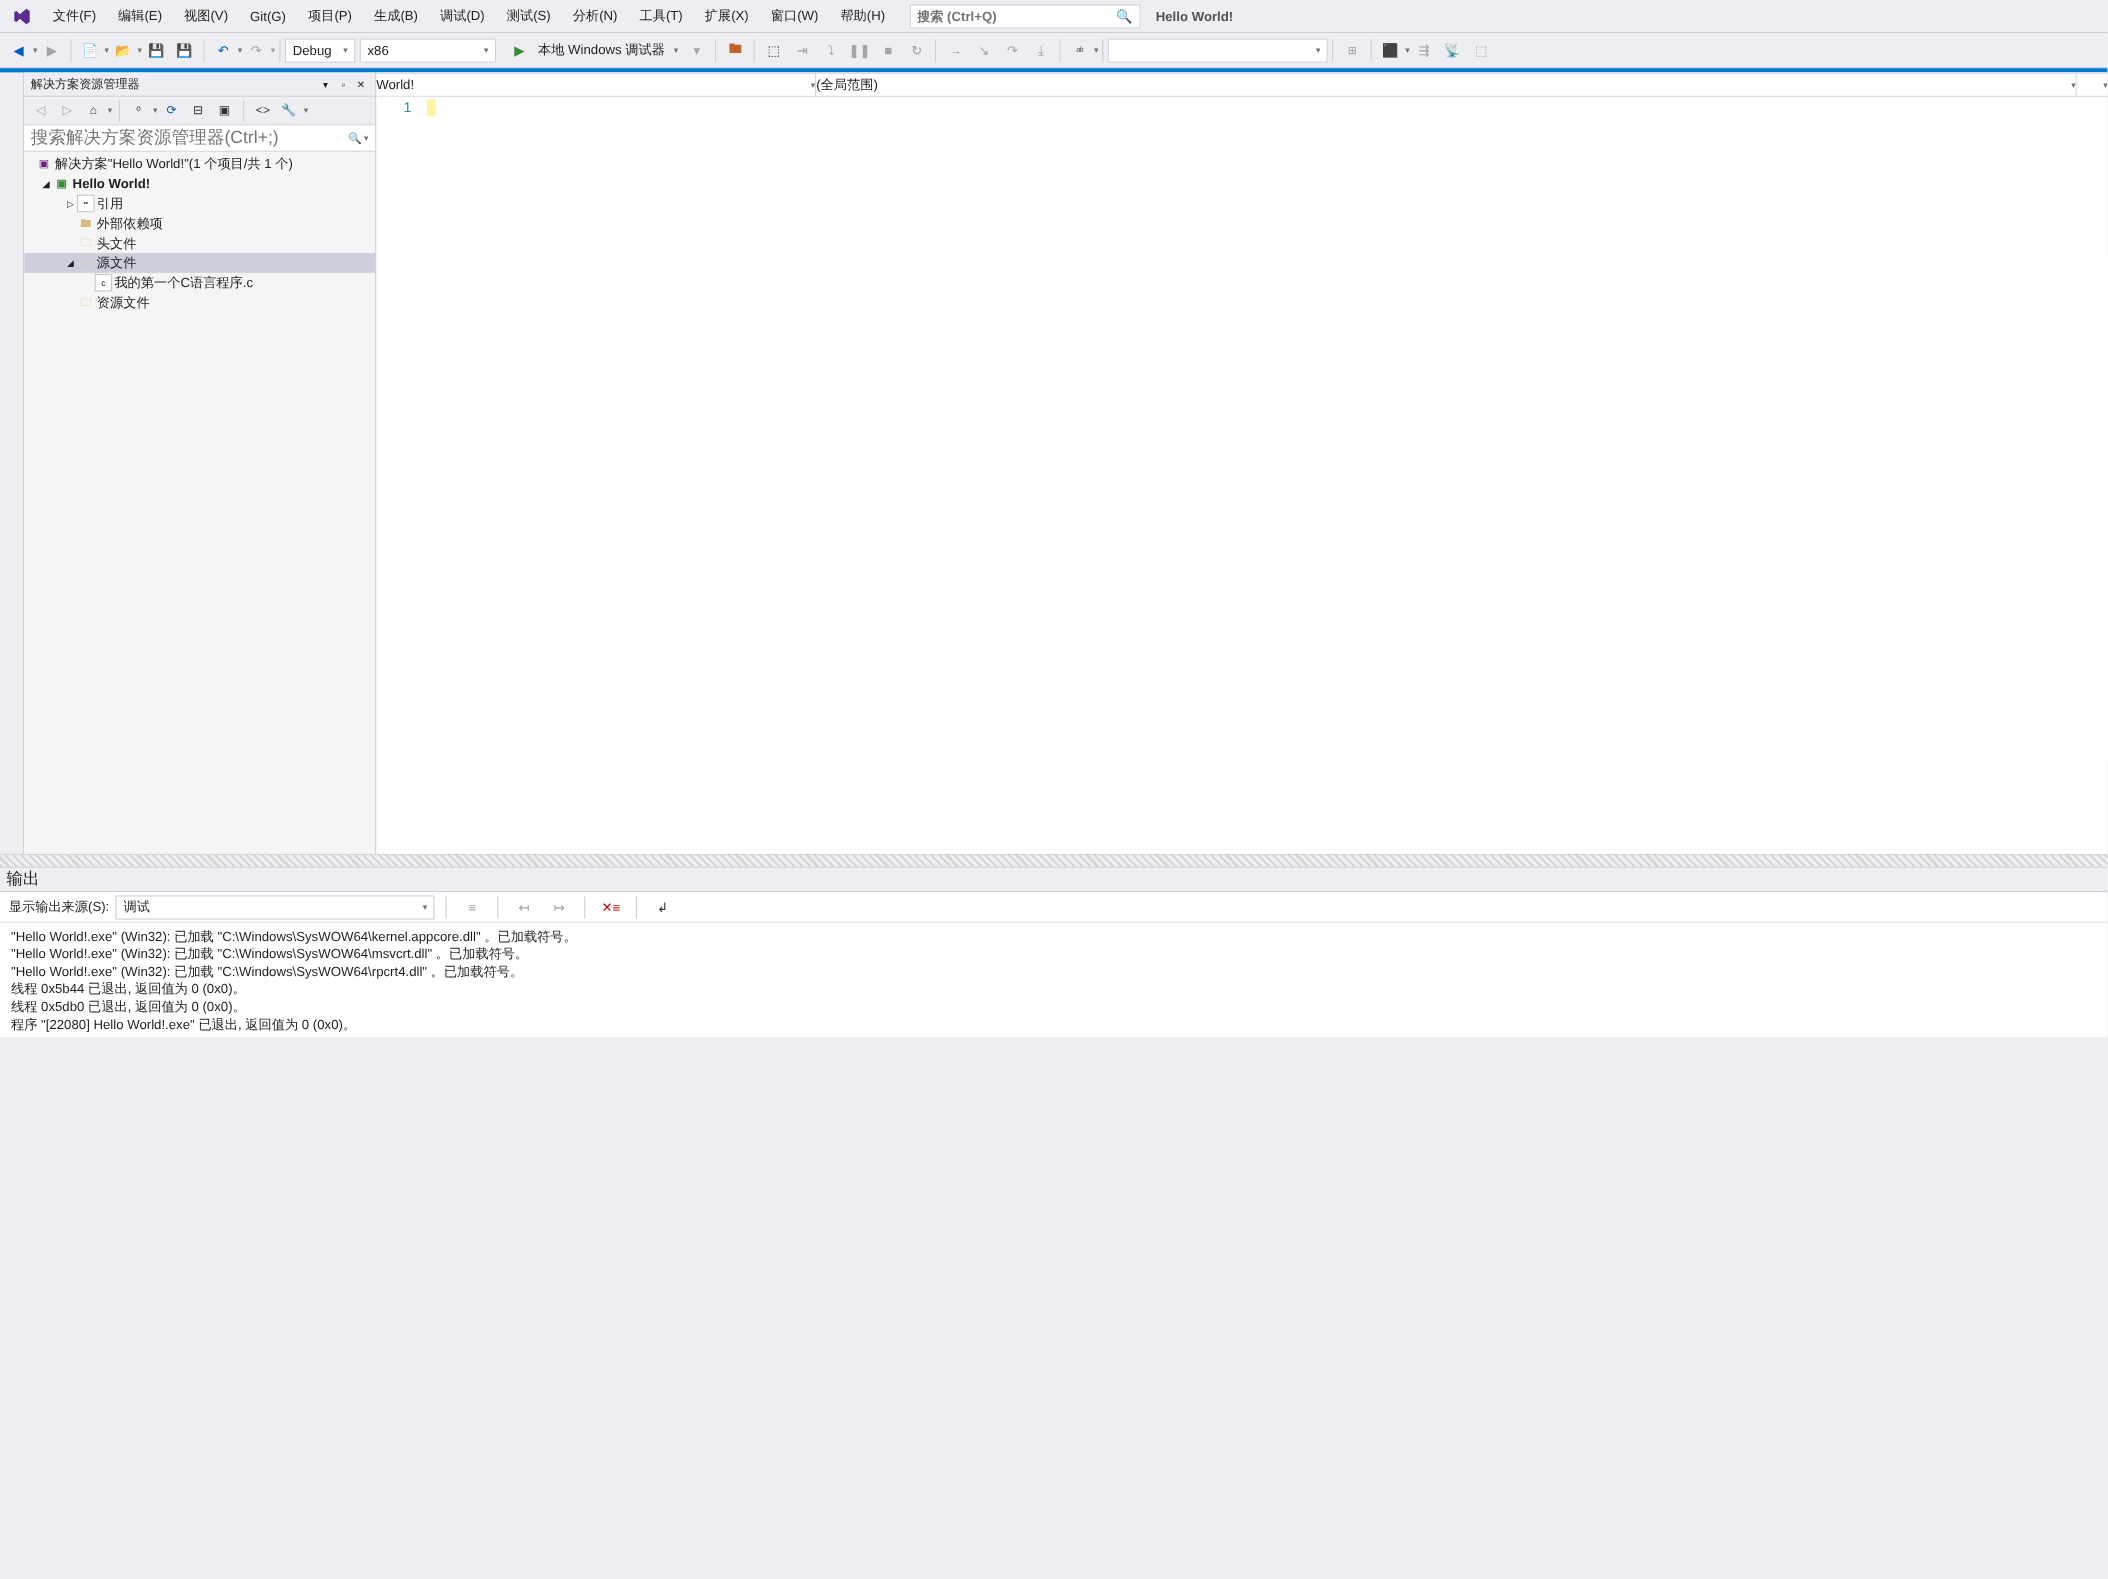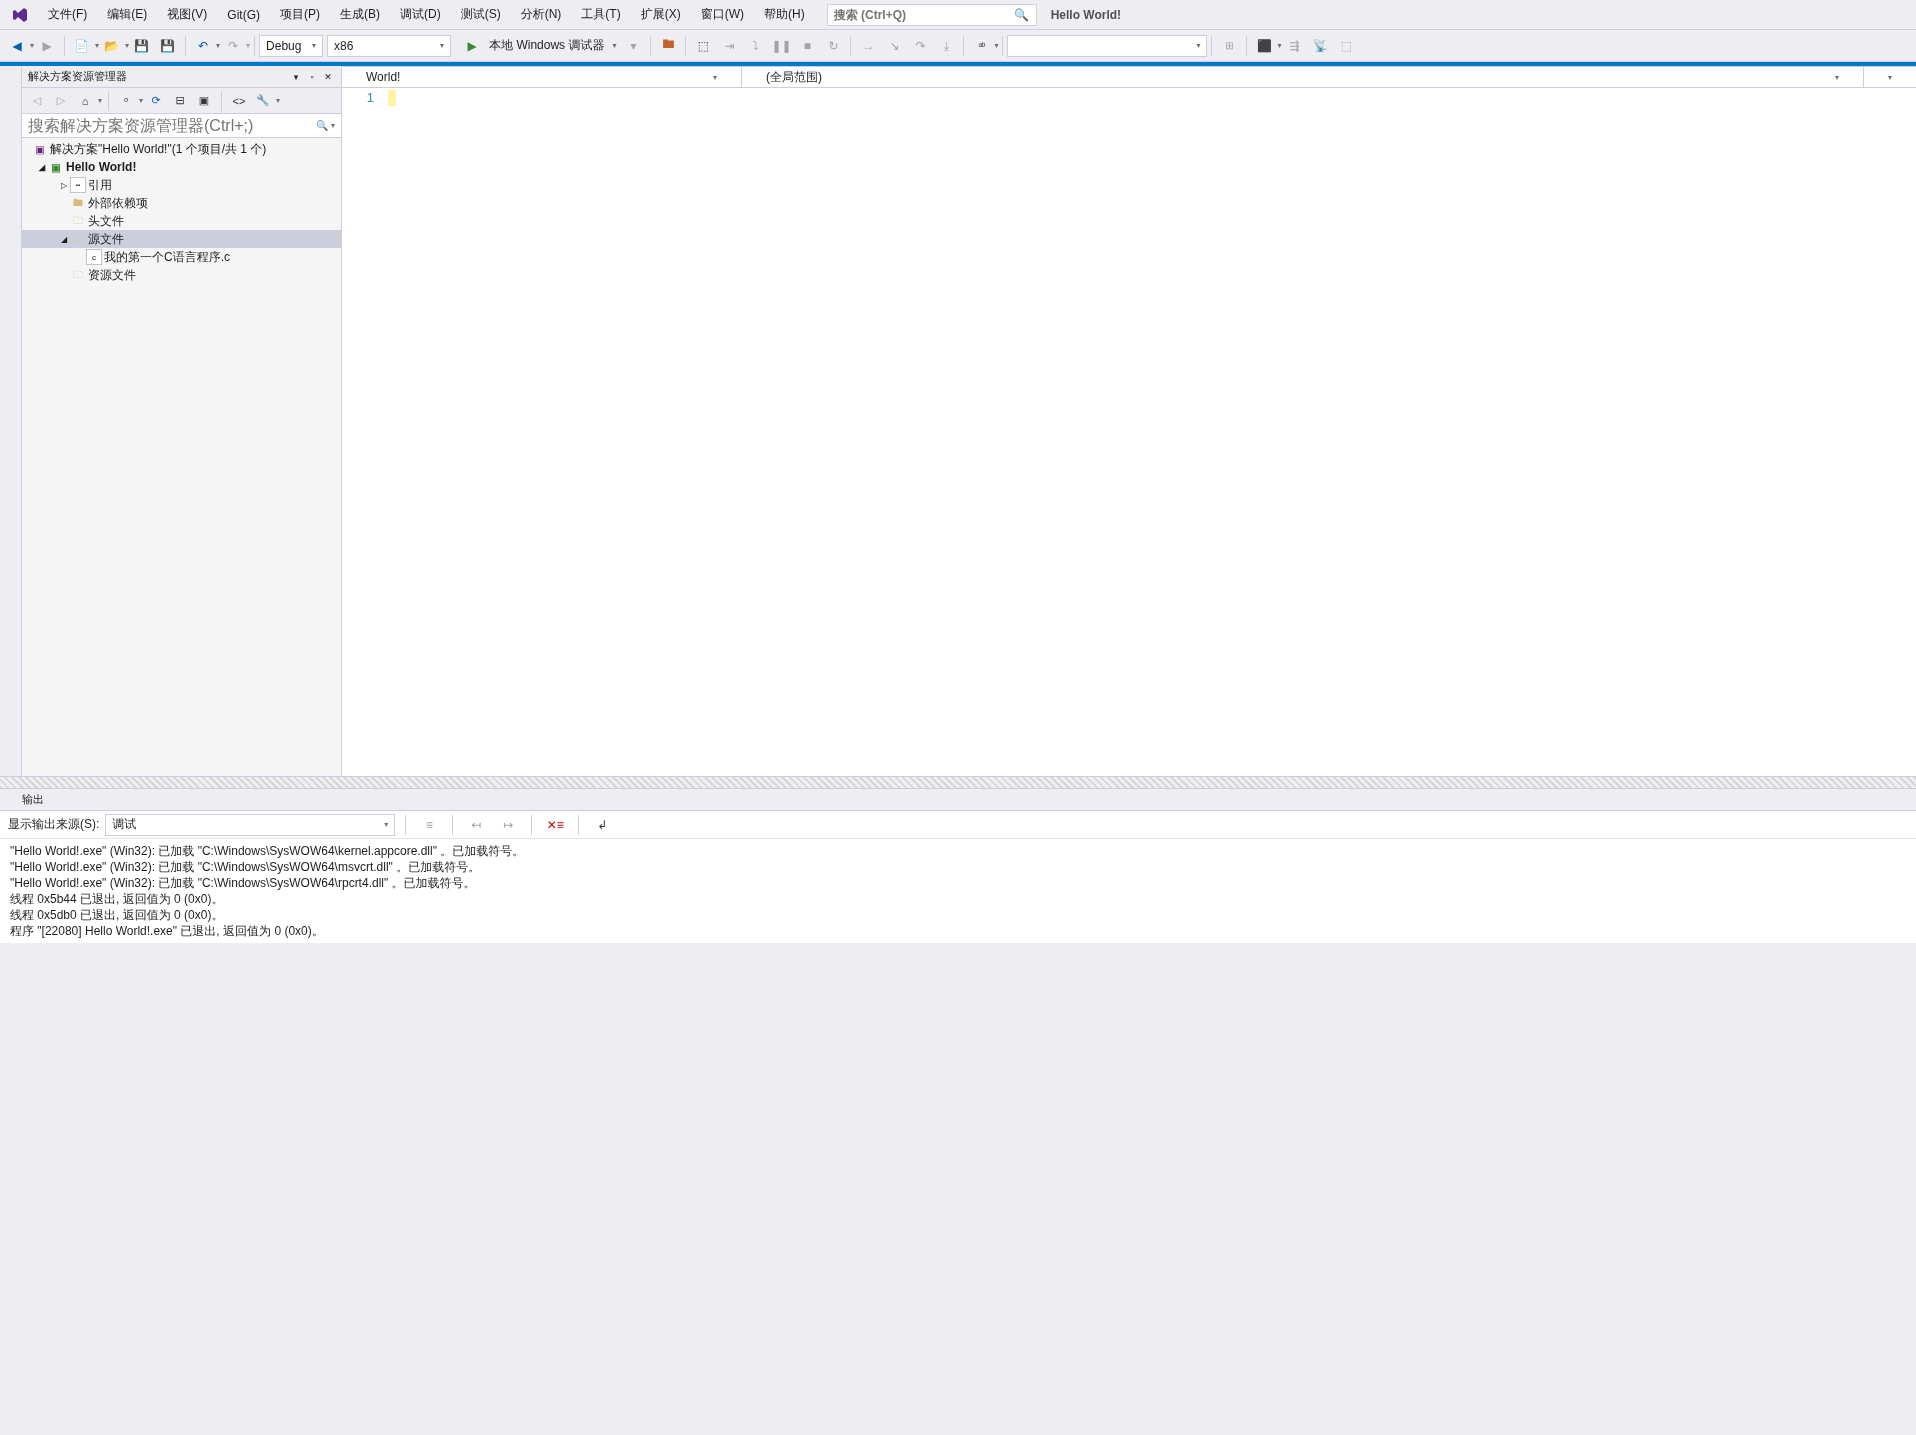--- a/index.html
+++ b/index.html
@@ -41,30 +41,30 @@
 .expander { width:12px; height:12px; display:inline-flex; align-items:center; justify-content:center; font-size:8px; color:#1e1e1e; }
 .node-icon { width:16px; height:16px; display:inline-flex; align-items:center; justify-content:center; font-size:10px; margin-right:2px; }
 .ic-sln { color:#68217a; }
 .ic-proj { color:#388a34; }
 .ic-ref { color:#1e1e1e; background:#fff; border:1px solid #c5c5c5; font-size:6px;}
 .ic-ext { color:#d7ba7d; }
 .ic-folder { color:#d7ba7d; }
 .ic-file { color:#1e1e1e; background:#fff; border:1px solid #c5c5c5; font-size:8px;}
 .editor-area { flex:1; display:flex; flex-direction:column; background:#fff; }
 .nav-bar { height:22px; display:flex; border-bottom:1px solid #cccedb; background:#eeeef2; }
-.nav-combo { flex:1; border-right:1px solid #cccedb; display:flex; align-items:center; padding:0 24px; font-size:12px; background:#fff; border-top:1px solid #cccedb; }
+.nav-combo { flex:1; border-right:1px solid #cccedb; display:flex; align-items:center; padding:0 0; font-size:12px; background:#fff; border-top:1px solid #cccedb; }
 .nav-combo:last-child { border-right:none; flex:0 0 28px; }
 .nav-combo .caret { margin-left:auto; font-size:8px; color:#717171; }
 .code-body { flex:1; display:flex; background:#fff; }
 .gutter { width:46px; background:#fff; border-right:0px solid #e5e5e5; text-align:right; color:#2b91af; font-family:Consolas,monospace; font-size:13px; padding:2px 14px 0 0; }
 .code-text { flex:1; font-family:Consolas,monospace; font-size:13px; padding:2px 0 0 0; position:relative; }
 .cursor-box { width:8px; height:16px; background:#fff3a5; border:0; position:absolute; left:0; top:2px; }
 .crosshatch { height:12px; background:repeating-linear-gradient(45deg,#d6d6d6 0 2px,#eeeef2 2px 5px); border-top:1px solid #cccedb; }
 .output-panel { background:#fff; border-top:1px solid #cccedb; }
-.output-header { height:22px; display:flex; align-items:center; background:#eeeef2; border-bottom:1px solid #cccedb; padding:0 22px; font-size:11px; }
+.output-header { height:22px; display:flex; align-items:center; background:#eeeef2; border-bottom:1px solid #cccedb; padding:0 6px; font-size:15px; }
 .output-toolbar { display:flex; align-items:center; height:28px; padding:4px 8px; gap:6px; border-bottom:1px solid #e5e5e5; }
 .output-toolbar .combo { width:290px;gap:20px; }
 .output-body { font-family:Consolas,"Microsoft YaHei",monospace; font-size:12px; padding:4px 10px; line-height:16px; white-space:pre; }
 .side-margin { width:22px; flex:0 0 22px; background:#eeeef2; border-right:1px solid #cccedb; }
 </style>
 </head>
 <body>
 
 <div class="menubar">
   <div class="vs-logo">

